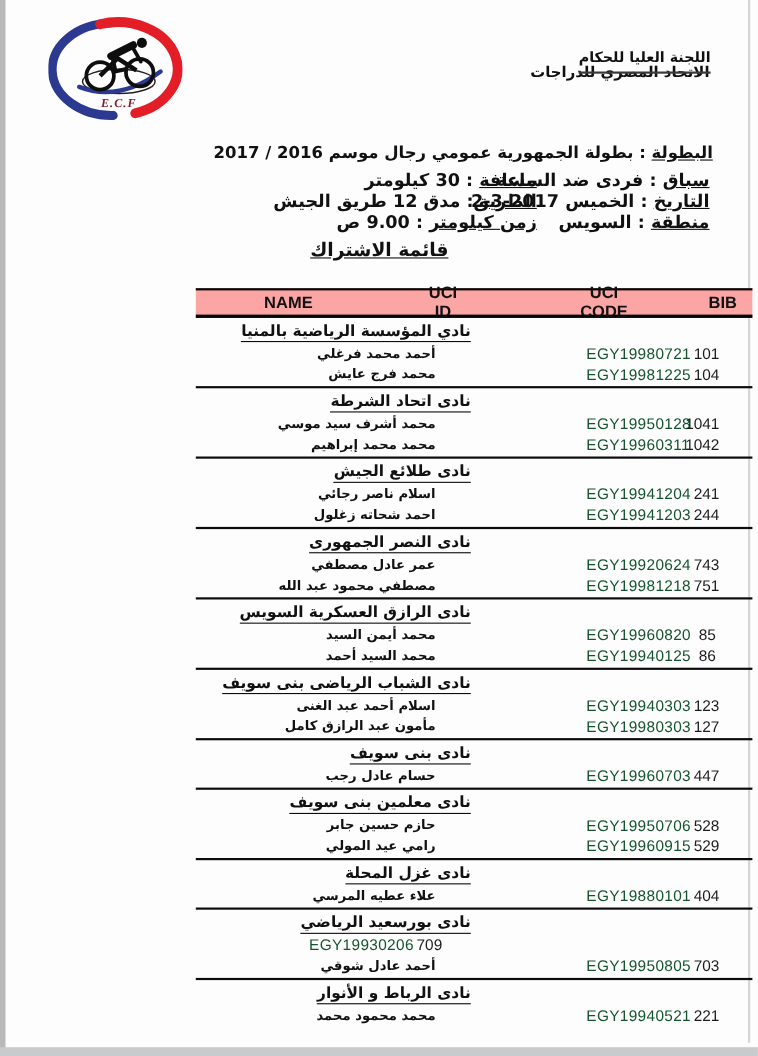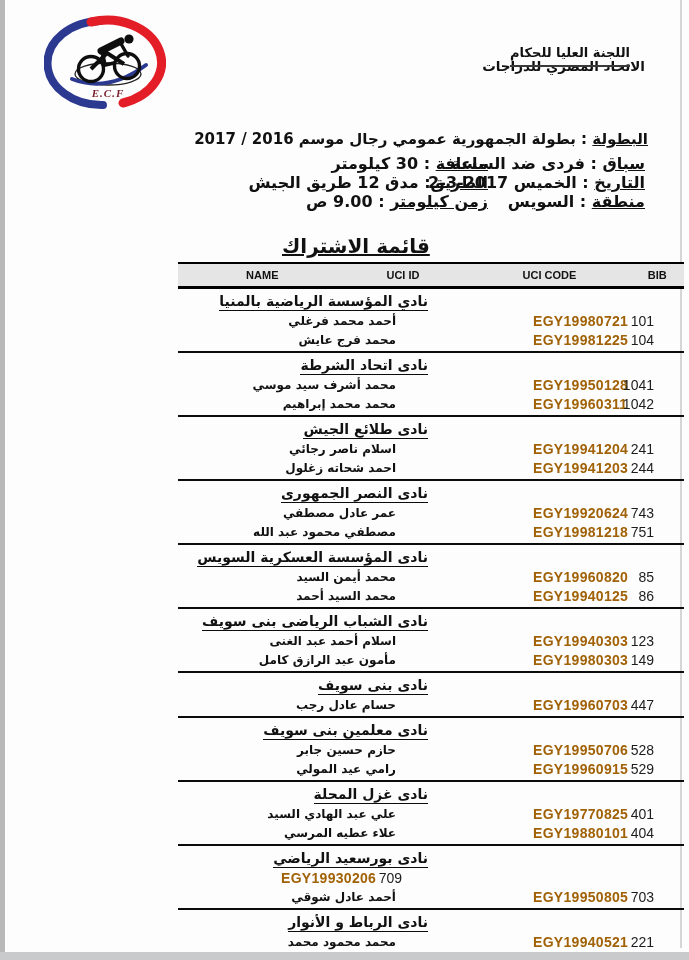--- a/index.html
+++ b/index.html
@@ -9,58 +9,58 @@
     font-family:"DejaVu Sans", sans-serif; color:#111;
   }
   
   .edge-left   { position:absolute; left:0; top:0; width:5px; height:960px; background:#b9b9b9; }
   .edge-bottom { position:absolute; left:0; bottom:0; width:689px; height:8px; background:#c9cacc; }
   .edge-rightline { position:absolute; left:680px; top:0; width:2px; height:948px; background:#d6d6d6; }
 
   
   .logo { position:absolute; left:44px; top:13px; width:122px; height:102px; }
   .org  { position:absolute; top:17px; right:44px; font-size:13.5px; font-weight:bold; direction:rtl; white-space:nowrap;margin-top:41px; }
-  .committee { position:absolute; top:45px; right:59px; font-size:13px; font-weight:bold; direction:rtl;
+  .committee { position:absolute; top:45px; right:43px; font-size:13px; font-weight:bold; direction:rtl;
                white-space:nowrap; border-bottom:2.5px solid #3a3a3a; padding-bottom:5px;margin-left:48px; }
 
   
   .champ { position:absolute; top:130px; right:41px; direction:rtl; font-size:15px; font-weight:bold; white-space:nowrap; }
   .info-col { position:absolute; top:154px; direction:rtl; font-size:16px; font-weight:bold; text-align:right; }
   .info-right { right:44px; }
   .info-left  { right:201px; }
   .info-line { line-height:19px; white-space:nowrap; }
   .u { text-decoration:underline;margin-top:22px; }
 
-  .list-title { position:absolute; top:234px; left:282px; direction:rtl; font-size:20px; font-weight:bold;
+  .list-title { position:absolute; top:218px; left:282px; direction:rtl; font-size:17px; font-weight:bold;
                 text-decoration:underline; white-space:nowrap; }
 
   
   .table { position:absolute; left:178px; top:262px; width:506px; }
-  .thead { display:flex; align-items:center; height:22px; background:#e5e5e5;
+  .thead { display:flex; align-items:center; height:22px; background:#fca5a5;
            border-top:2px solid #000; border-bottom:3px solid #000;
-           font-family:"Liberation Sans", sans-serif; font-size:11px; font-weight:bold;gap:39px; }
+           font-family:"Liberation Sans", sans-serif; font-size:15px; font-weight:bold;gap:39px; }
   .th { box-sizing:border-box; text-align:center; }
   .th.name { width:252px; }
   .th.uciid { width:82px; padding-right:30px; }
   .th.ucicode { width:120px; padding-left:30px; }
   .th.bib { width:52px; padding-right:14px;margin-left:26px; }
 
   .group { border-bottom:2px solid #0c0c0c; padding-bottom:2px; }
   .group:last-child { border-bottom:none; }
   .club-row { padding:4px 0 1px 0; }
   .club-cell { width:252px; box-sizing:border-box; direction:rtl; padding-right:2px;
                font-size:14px; font-weight:bold; line-height:17px;text-align:right; }
   .club-text { border-bottom:1.5px solid #0c0c0c; padding-bottom:1px; }
   .rider-row { display:flex; align-items:center; height:19px; }
   .c { box-sizing:border-box; }
   .c.name { width:252px; direction:rtl; padding-right:34px; font-size:12px; font-weight:bold; white-space:nowrap; }
   .c.uciid { width:82px; }
   .c.ucicode { width:120px; padding-left:21px; font-family:"Liberation Sans", sans-serif;
-               font-size:14px; letter-spacing:.3px; color:#a16207; white-space:nowrap;font-weight:bold; }
-  .c.bib { width:52px; padding-right:30px; direction:rtl; text-align:right;
+               font-size:14px; letter-spacing:.3px; color:#14532d; white-space:nowrap; }
+  .c.bib { width:52px; padding-right:30px; direction:rtl; text-align:center;
            font-family:"Liberation Sans", sans-serif; font-size:14px; color:#1c1c1c; }
 </style>
 </head>
 <body>
 
 <div class="page">
   <div class="edge-left"></div>
   <div class="edge-rightline"></div>
 
   <div class="logo">
@@ -189,21 +189,21 @@
           </div>
           <div class="rider-row">
             <div class="c name">مصطفي محمود عبد الله</div>
             <div class="c uciid"></div>
             <div class="c ucicode">EGY19981218</div>
             <div class="c bib">751</div>
           </div>
         </div>
         <div class="group">
           <div class="club-row">
-            <div class="club-cell"><span class="club-text">نادى المؤسسة العسكرية السويس</span></div>
+            <div class="club-cell"><span class="club-text">نادى الرازق العسكرية السويس</span></div>
           </div>
           <div class="rider-row">
             <div class="c name">محمد أيمن السيد</div>
             <div class="c uciid"></div>
             <div class="c ucicode">EGY19960820</div>
             <div class="c bib">85</div>
           </div>
           <div class="rider-row">
             <div class="c name">محمد السيد أحمد</div>
             <div class="c uciid"></div>
@@ -218,21 +218,21 @@
           <div class="rider-row">
             <div class="c name">اسلام أحمد عبد الغنى</div>
             <div class="c uciid"></div>
             <div class="c ucicode">EGY19940303</div>
             <div class="c bib">123</div>
           </div>
           <div class="rider-row">
             <div class="c name">مأمون عبد الرازق كامل</div>
             <div class="c uciid"></div>
             <div class="c ucicode">EGY19980303</div>
-            <div class="c bib">149</div>
+            <div class="c bib">127</div>
           </div>
         </div>
         <div class="group">
           <div class="club-row">
             <div class="club-cell"><span class="club-text">نادى بنى سويف</span></div>
           </div>
           <div class="rider-row">
             <div class="c name">حسام عادل رجب</div>
             <div class="c uciid"></div>
             <div class="c ucicode">EGY19960703</div>
@@ -254,26 +254,20 @@
             <div class="c uciid"></div>
             <div class="c ucicode">EGY19960915</div>
             <div class="c bib">529</div>
           </div>
         </div>
         <div class="group">
           <div class="club-row">
             <div class="club-cell"><span class="club-text">نادى غزل المحلة</span></div>
           </div>
           <div class="rider-row">
-            <div class="c name">علي عبد الهادي السيد</div>
-            <div class="c uciid"></div>
-            <div class="c ucicode">EGY19770825</div>
-            <div class="c bib">401</div>
-          </div>
-          <div class="rider-row">
             <div class="c name">علاء عطيه المرسي</div>
             <div class="c uciid"></div>
             <div class="c ucicode">EGY19880101</div>
             <div class="c bib">404</div>
           </div>
         </div>
         <div class="group">
           <div class="club-row">
             <div class="club-cell"><span class="club-text">نادى بورسعيد الرياضي</span></div>
           </div>

